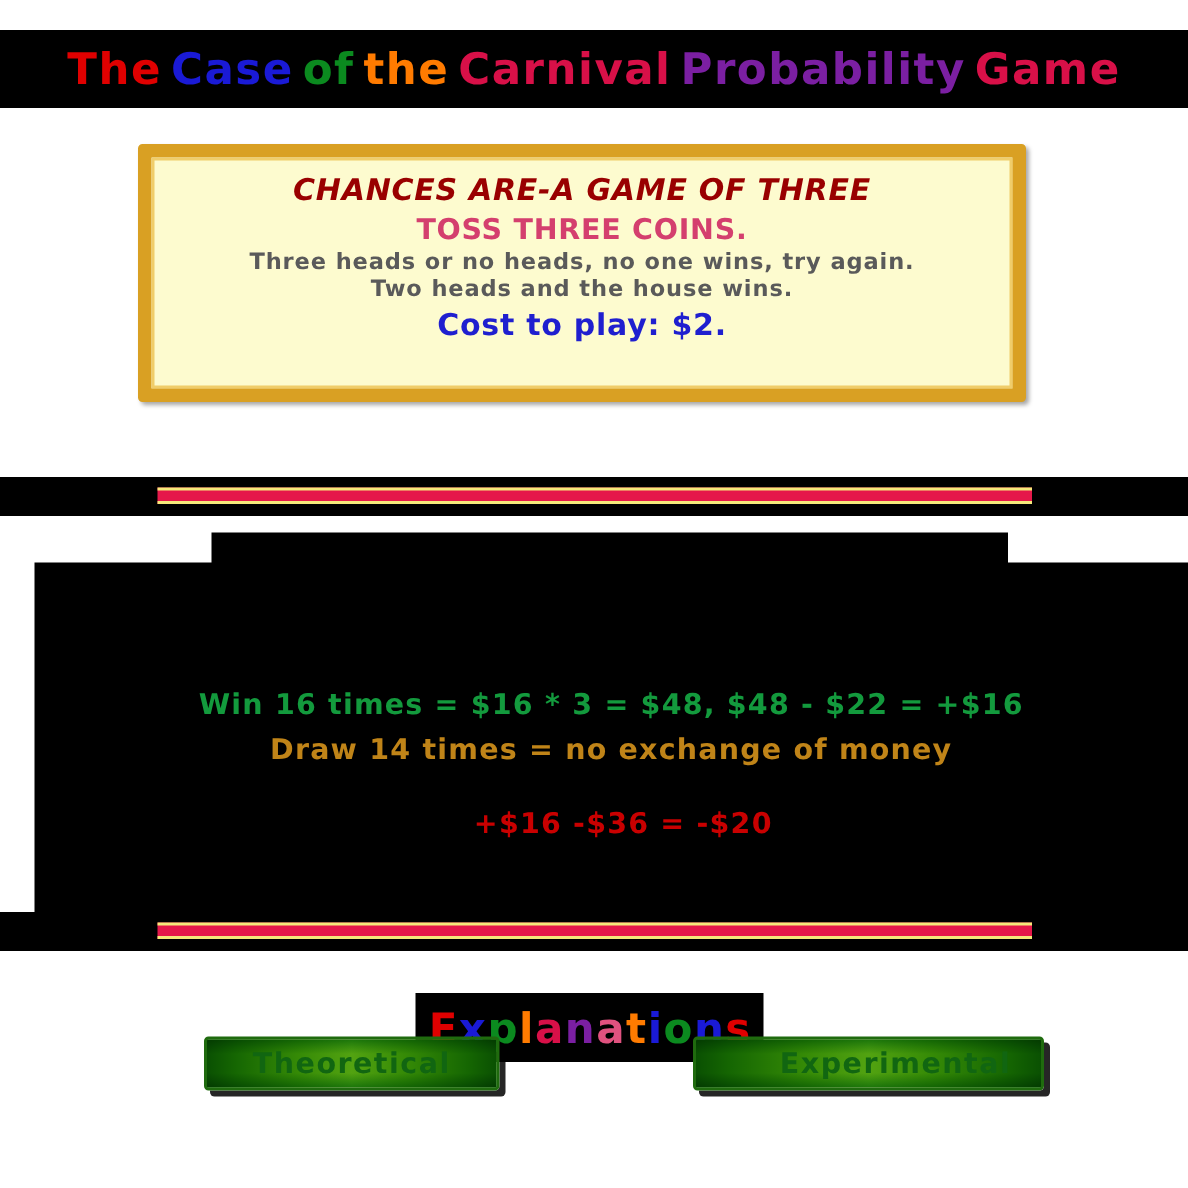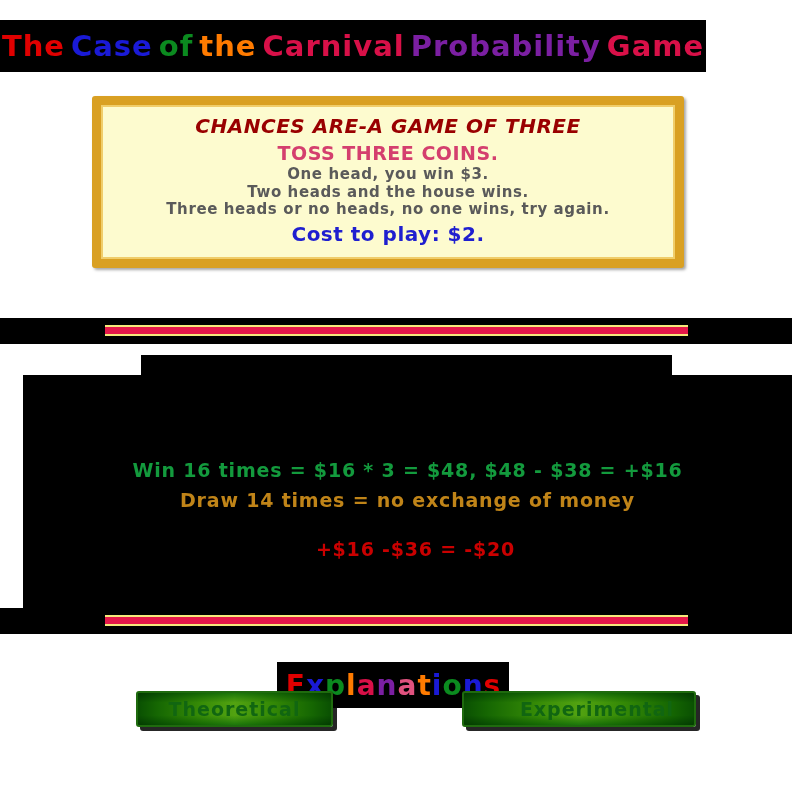--- a/index.html
+++ b/index.html
@@ -13,21 +13,21 @@
     position: relative;
     overflow: hidden;
     font-family: "DejaVu Sans", sans-serif;
   }
 
   
   #title-banner {
     position: absolute;
     left: 0;
     top: 20px;
-    width: 706px;
+    width: 792px;
     height: 52px;
     background: #000000;
     display: flex;
     align-items: center;
     justify-content: center;
   }
   #title-text {
     font-family: "DejaVu Sans", sans-serif;
     font-size: 29px;
     font-weight: bold;
@@ -198,35 +198,34 @@
 </head>
 <body>
 
 <div id="title-banner">
   <div id="title-text"><span style="color: rgb(224, 0, 0);">The</span><span style="color: rgb(26, 26, 214);">Case</span><span style="color: rgb(11, 138, 31);">of</span><span style="color: rgb(255, 123, 0);">the</span><span style="color: rgb(216, 16, 72);">Carnival</span><span style="color: rgb(123, 31, 162);">Probability</span><span style="color: rgb(216, 16, 72);">Game</span></div>
 </div>
 
 <div id="rules-card" style="background: rgb(253, 251, 207); border-color: rgb(217, 160, 35);">
   <span class="rule-line" id="rule-headline" style="color: rgb(153, 0, 0);">CHANCES ARE-A GAME OF THREE</span>
   <span class="rule-line" id="rule-subhead" style="color: rgb(212, 63, 110);">TOSS THREE COINS.</span>
-  <span class="rule-line rule-body" style="color: rgb(90, 90, 90);">One head, you win $3.</span>
+  <span class="rule-line rule-body" style="color: rgb(90, 90, 90);">Three heads or no heads, no one wins, try again.</span>
   <span class="rule-line rule-body" style="color: rgb(90, 90, 90);">Two heads and the house wins.</span>
-  <span class="rule-line rule-body" style="color: rgb(90, 90, 90);">Three heads or no heads, no one wins, try again.</span>
   <span class="rule-line" id="rule-cost" style="color: rgb(31, 31, 207);">Cost to play: $2.</span>
 </div>
 
 <div class="divider-wrap" id="divider-top-wrap">
   <div class="divider-bar" style="background: rgb(229, 24, 74); border-top-color: rgb(245, 233, 122); border-bottom-color: rgb(245, 233, 122);"></div>
 </div>
 
 <div id="panel-narrow"></div>
 <div id="panel-main"></div>
 
 <div id="results">
-  <span class="result-line" id="result-win" style="color: rgb(19, 154, 61);">Win 16 times = $16 * 3 = $48, $48 - $38 = +$16</span>
+  <span class="result-line" id="result-win" style="color: rgb(19, 154, 61);">Win 16 times = $16 * 3 = $48, $48 - $22 = +$16</span>
   <span class="result-line" id="result-draw" style="color: rgb(192, 132, 24);">Draw 14 times = no exchange of money</span>
   <span id="result-total" style="color: rgb(201, 0, 0); padding-left: 16px;">+$16 -$36 = -$20</span>
 </div>
 
 <div class="divider-wrap" id="divider-bottom-wrap">
   <div class="divider-bar" style="background: rgb(229, 24, 74); border-top-color: rgb(245, 233, 122); border-bottom-color: rgb(245, 233, 122);"></div>
 </div>
 
 <div id="explanations-box">
   <div id="explanations-text"><span style="color: rgb(224, 0, 0);">E</span><span style="color: rgb(26, 26, 214);">x</span><span style="color: rgb(11, 138, 31);">p</span><span style="color: rgb(255, 123, 0);">l</span><span style="color: rgb(216, 16, 72);">a</span><span style="color: rgb(123, 31, 162);">n</span><span style="color: rgb(224, 82, 127);">a</span><span style="color: rgb(255, 123, 0);">t</span><span style="color: rgb(26, 26, 214);">i</span><span style="color: rgb(11, 138, 31);">o</span><span style="color: rgb(26, 26, 214);">n</span><span style="color: rgb(224, 0, 0);">s</span></div>

